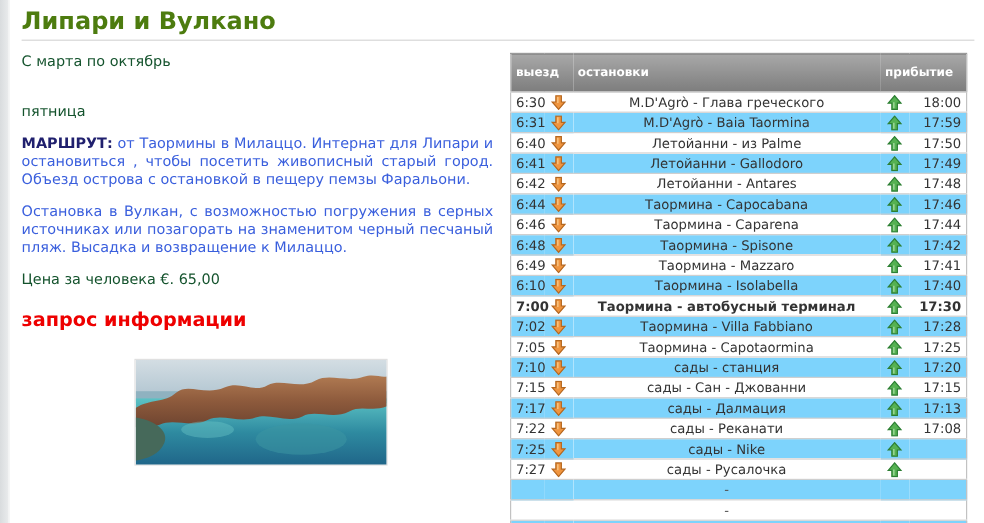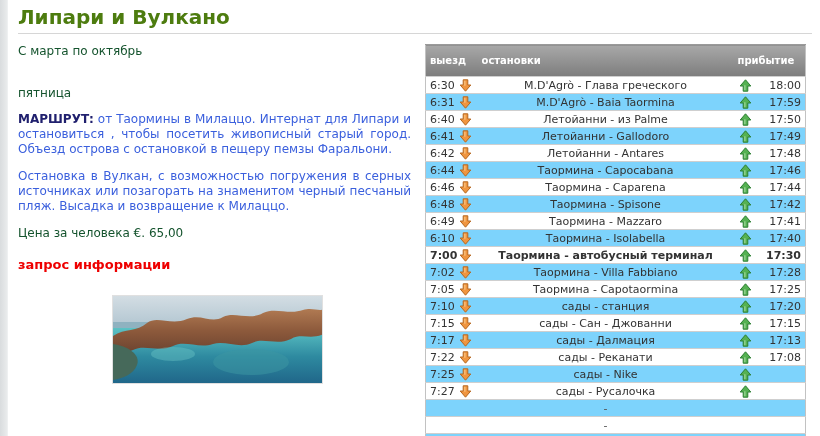--- a/index.html
+++ b/index.html
@@ -28,21 +28,21 @@
   
   .left-col { position:absolute; left:18px; top:44px; width:393px; font-size:12px; color:#333; }
   .bold-line { font-weight:normal; color:#14532d; line-height:14px; }
   .season { margin-bottom:13px; }
   .weekday { margin-bottom:12px;margin-top:28px; }
   .par { text-align:justify; line-height:15px; margin-bottom:12px; }
   .route-label { font-weight:bold; color:#20206e; }
   .blue-text { color:#3a5fdd; }
   .price { margin-top:2px; margin-bottom:17px; }
   .request-link {
-    display:inline-block; color:#ee0000; font-weight:bold; font-size:13px;
+    display:inline-block; color:#ee0000; font-weight:bold; font-size:16px;
     text-decoration:none; margin-bottom:0;
   }
   .photo-wrap { margin-top:23px; margin-left:94px; width:211px; height:89px;
     border:1px solid #e0e0e0; overflow:hidden; }
   .photo-wrap svg { display:block; }
 
   
   .timetable-wrap { position:absolute; left:425px; top:44px; width:381px; }
   table.timetable {
     width:381px; border-collapse:collapse; table-layout:fixed;

